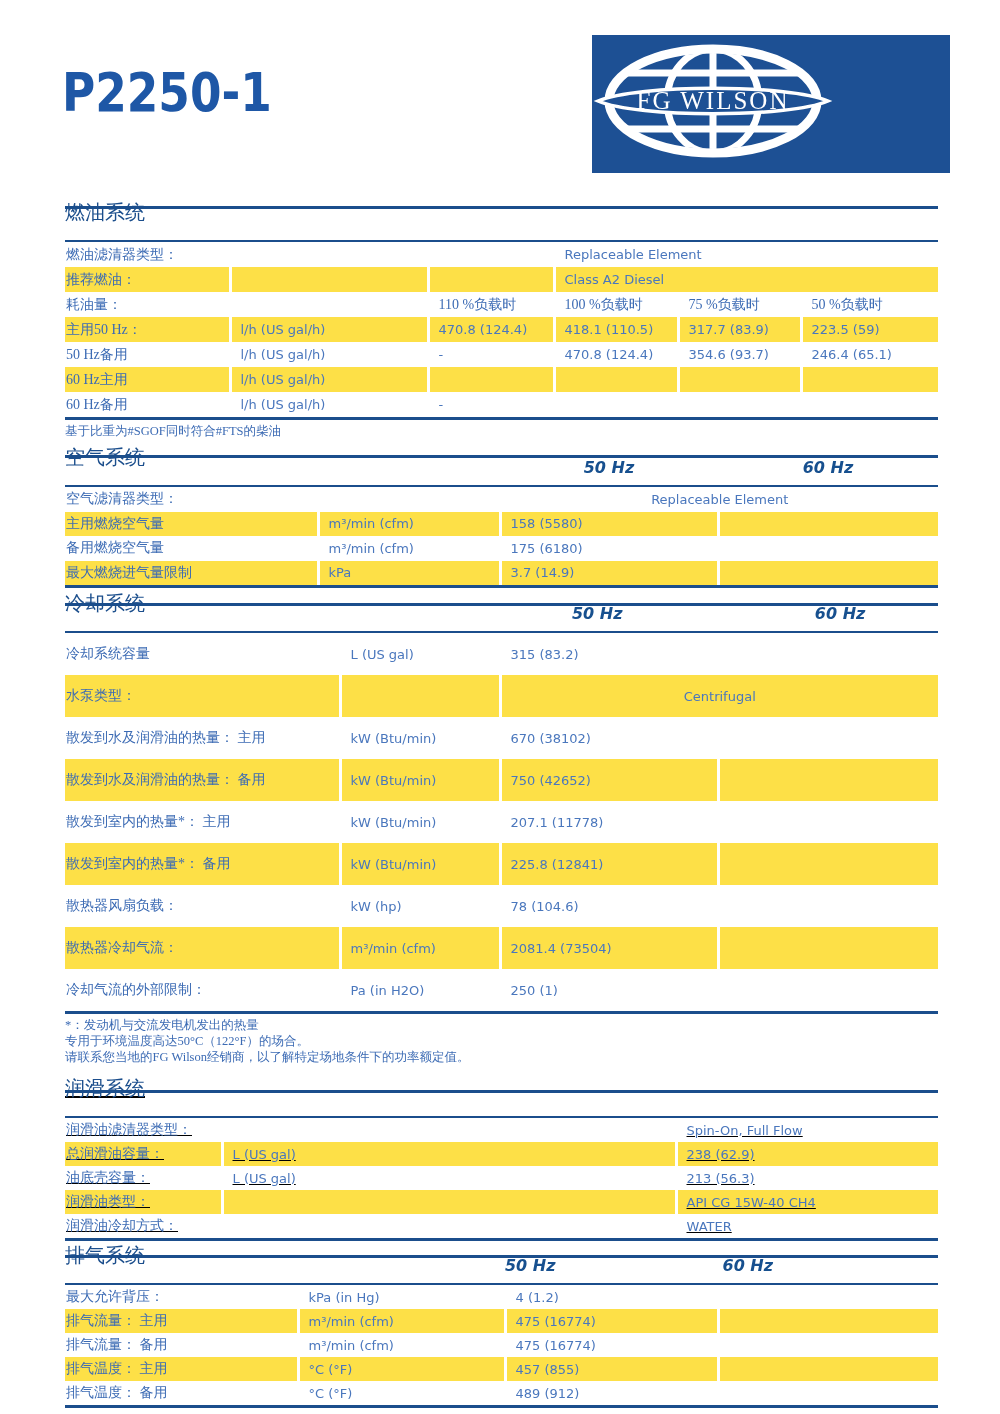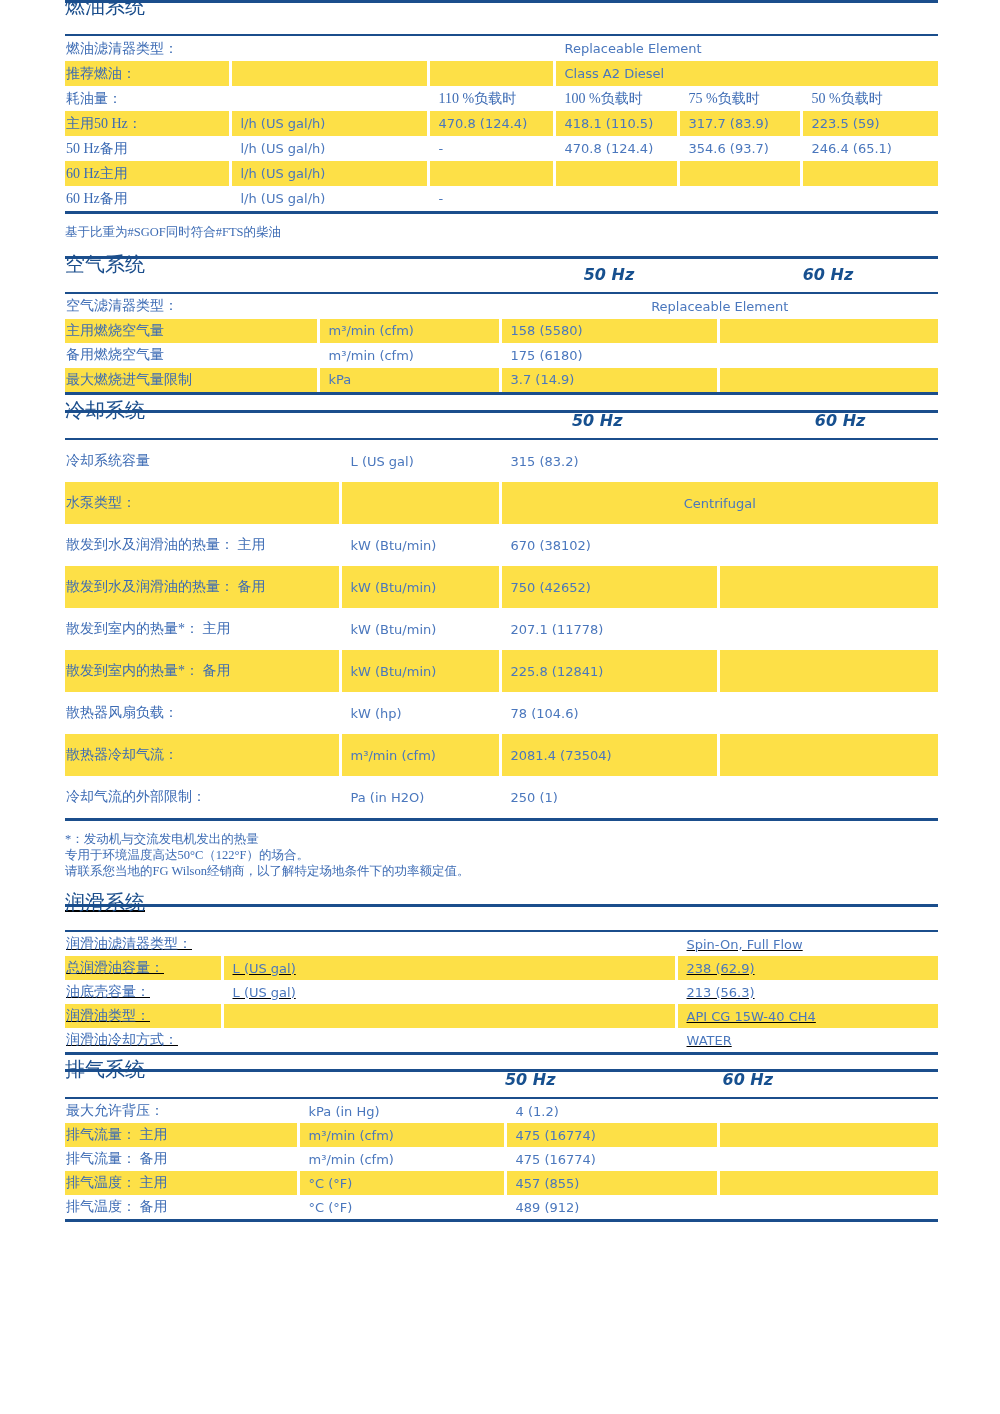--- a/index.html
+++ b/index.html
@@ -25,21 +25,21 @@
 
   
   .sec-head { display:flex; align-items:flex-end; }
   .sec-title {
     font-family:"Liberation Serif","DejaVu Serif",serif;
     font-size:20px; color:#1b4e8c; padding-bottom:14px; white-space:nowrap;
   }
   .hz { font-size:16px; font-weight:700; color:#17508f; padding-bottom:8px; white-space:nowrap;font-style:italic; }
   .hz.ctr { text-align:center; }
   .hz.lft { text-align:left; padding-left:9px; }
-  .h-fuel { height:31px; } .h-air { height:33px; } .h-cool { height:25px;gap:48px; }
+  .h-fuel { height:31px; } .h-air { height:27px; } .h-cool { height:25px;gap:48px; }
   .h-lube { height:23px; } .h-exh { height:25px;justify-content:flex-end; }
   .wt-air { width:435px; } .wt-cool { width:435px; } .wt-lube { width:873px; } .wt-exh { width:440px; }
   .c50 { width:218px; } .c60 { width:220px; } .e50 { width:213px; } .e60 { width:220px; }
 
   
   table.tbl { border-collapse:collapse; table-layout:fixed; width:873px; }
   .tbl td {
     padding:0 0 0 9px; font-size:13px; color:#4a77bd;
     border-left:3px solid #ffffff; vertical-align:middle;
     white-space:nowrap; overflow:hidden;
@@ -52,30 +52,50 @@
   .tbl tr.shaded td { background:#fde047; }
   .tbl td.ctr { text-align:center; padding-left:0; }
   .fuel-tbl td { height:25px; }
   .air-tbl td { height:24.5px; }
   .cool-tbl td { height:42px; }
   .lube-tbl td, .exh-tbl td { height:24px; }
 
   
   .footnote {
     font-family:"Liberation Serif","DejaVu Serif",serif;
-    font-size:12.5px; color:#3c6bb4; padding-top:10px; line-height:16px;
+    font-size:12.5px; color:#3c6bb4; padding-top:3px; line-height:16px;
   }
   .sec-air { margin-top:16px; } .sec-cool { margin-top:15px; }
   .sec-lube { margin-top:25px;text-decoration:underline; } .sec-exh { margin-top:14px; }
 </style>
 </head>
 <body>
 
 <div class="content">
 
+  <div class="page-header">
+    <h1 class="model-title">P2250-1</h1>
+    <div class="logo-box">
+      <svg width="358" height="138" viewBox="0 0 358 138">
+        <rect x="0" y="0" width="358" height="138" fill="#1d5094"></rect>
+        <clipPath id="globeclip">
+            <ellipse cx="121" cy="66" rx="100" ry="48"></ellipse>
+          </clipPath>
+        <g clip-path="url(#globeclip)" stroke="#ffffff" fill="none">
+          <line x1="121" y1="10" x2="121" y2="122" stroke-width="7"></line>
+          <ellipse cx="121" cy="66" rx="46" ry="52" stroke-width="7"></ellipse>
+          <line x1="20" y1="38" x2="222" y2="38" stroke-width="7"></line>
+          <line x1="20" y1="94" x2="222" y2="94" stroke-width="7"></line>
+        </g>
+        <ellipse cx="121" cy="66" rx="104" ry="52" stroke="#ffffff" stroke-width="9" fill="none"></ellipse>
+        <path d="M 6 66 C 45 49 197 49 236 66 C 197 83 45 83 6 66 Z" fill="#1d5094" stroke="#ffffff" stroke-width="3.5"></path>
+        <text x="121" y="74" text-anchor="middle" fill="#ffffff" font-family="Liberation Serif, DejaVu Serif, serif" font-size="25" letter-spacing="2">FG WILSON</text>
+      </svg>
+    </div>
+  </div>
 
   <div class="sec-fuel">
     <div class="rule3"></div>
     <div class="sec-head h-fuel">
       <div class="sec-title">燃油系统</div>
     </div>
     <div class="rule2"></div>
     <table class="tbl fuel-tbl">
       <colgroup>
           <col style="width:165px">

